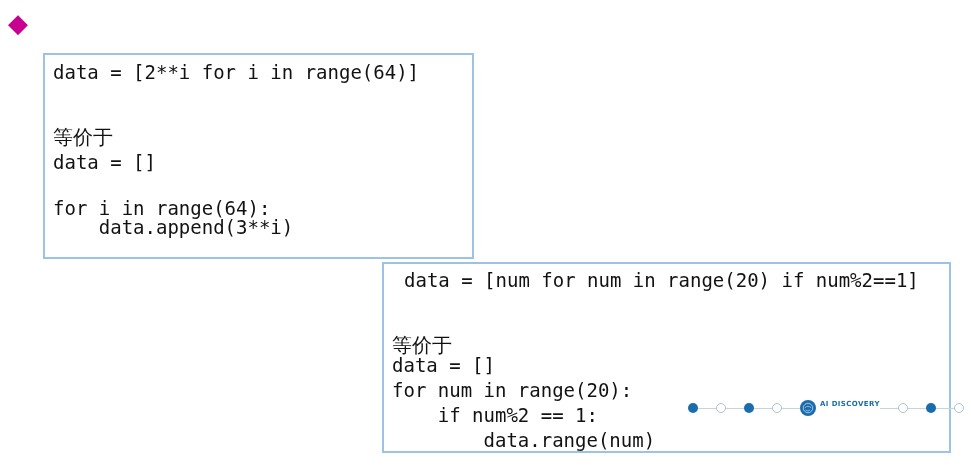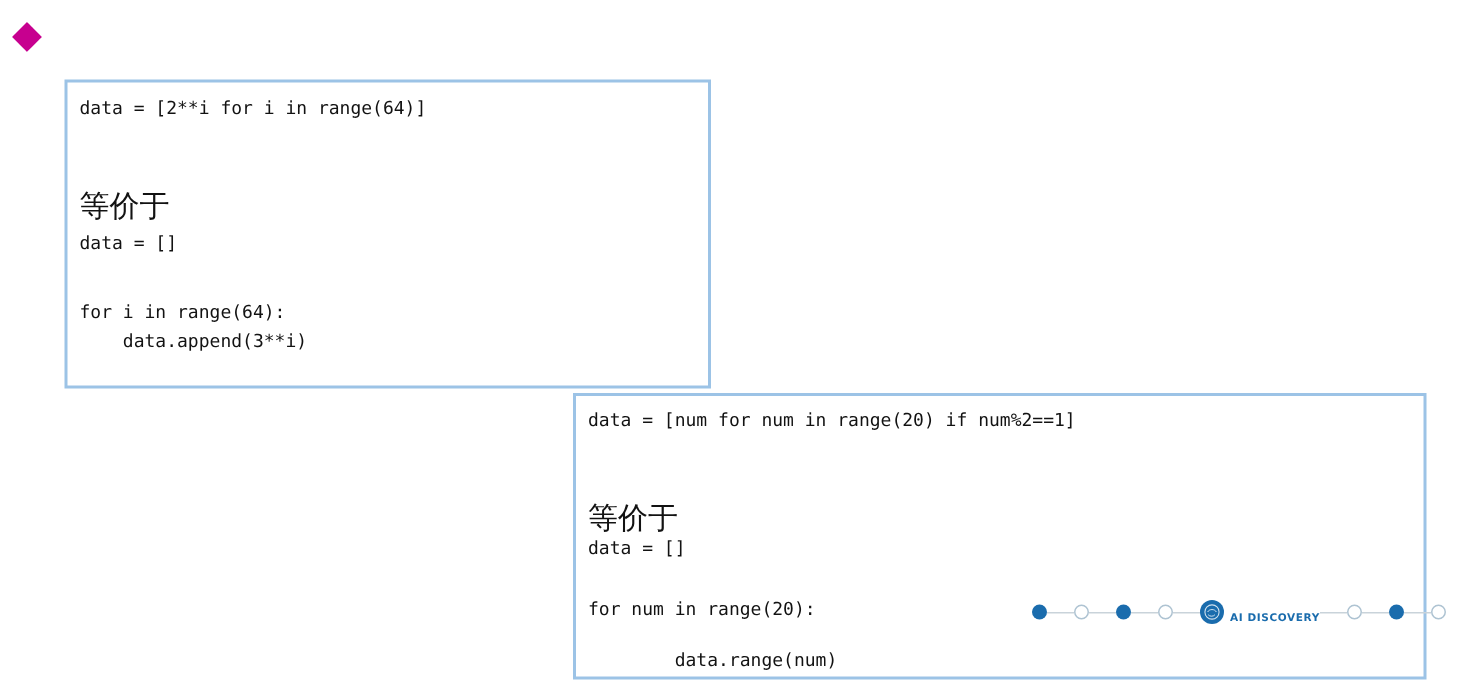--- a/index.html
+++ b/index.html
@@ -48,38 +48,38 @@
 
   .line {
     position: absolute;
     left: 8px;
     white-space: pre;
     line-height: 26px;
     color: #121212;
   }
   .code-line {
     font-family: "DejaVu Sans Mono", "Liberation Mono", monospace;
-    font-size: 12px;
+    font-size: 19px;
   }
   .cjk-line {
     font-family: "DejaVu Sans", "Liberation Sans", sans-serif;
     font-size: 20px;
     margin-top: 28px;
   }
 
   .b1-l0 { top: 4px; }
   .b1-l1 { top: 41px; }
   .b1-l2 { top: 94px; }
   .b1-l3 { top: 140px; }
   .b1-l4 { top: 159px; }
 
-  .b2-l0 { top: 3px; }
+  .b2-l0 { top: 3px; margin-left: 12px; }
   .b2-l1 { top: 40px; }
   .b2-l2 { top: 88px; }
-  .b2-l3 { top: 113px; margin-top: 16px; }
+  .b2-l3 { top: 113px; }
   .b2-l4 { top: 138px; }
   .b2-l5 { top: 163px; }
 
   
   .watermark {
     position: absolute;
     left: 688px;
     top: 397px;
     height: 22px;
     display: flex;
@@ -98,21 +98,21 @@
     border: 1.5px solid #AEC3D2;
     flex: 0 0 auto;
   }
   .wm-conn {
     width: 18px; height: 0;
     border-top: 1.5px solid #C9D3DA;
     flex: 0 0 auto;
   }
   .wm-logo-unit {
     display: flex;
-    align-items: flex-end;
+    align-items: flex-start;
     gap: 4px;
     flex: 0 0 auto;
   }
   .wm-logo-circle { width: 16px; height: 16px; display: block; }
   .wm-brand {
     color: #1A6CAD;
     font-size: 7px;
     font-weight: bold;
     letter-spacing: 0.4px;
     white-space: nowrap;
@@ -134,20 +134,21 @@
     <div class="line code-line b1-l2">data = []</div>
     <div class="line code-line b1-l3">for i in range(64):</div>
     <div class="line code-line b1-l4">    data.append(3**i)</div>
   </div>
 
   <div class="codebox box2">
     <div class="line code-line b2-l0">data = [num for num in range(20) if num%2==1]</div>
     <div class="line cjk-line  b2-l1">等价于</div>
     <div class="line code-line b2-l2">data = []</div>
     <div class="line code-line b2-l3">for num in range(20):</div>
+    <div class="line code-line b2-l4">    if num%2 == 1:</div>
     <div class="line code-line b2-l5">        data.range(num)</div>
   </div>
 
   <div class="watermark">
       <span class="wm-dot"></span>
       <span class="wm-conn"></span>
       <span class="wm-odot"></span>
       <span class="wm-conn"></span>
       <span class="wm-dot"></span>
       <span class="wm-conn"></span>

